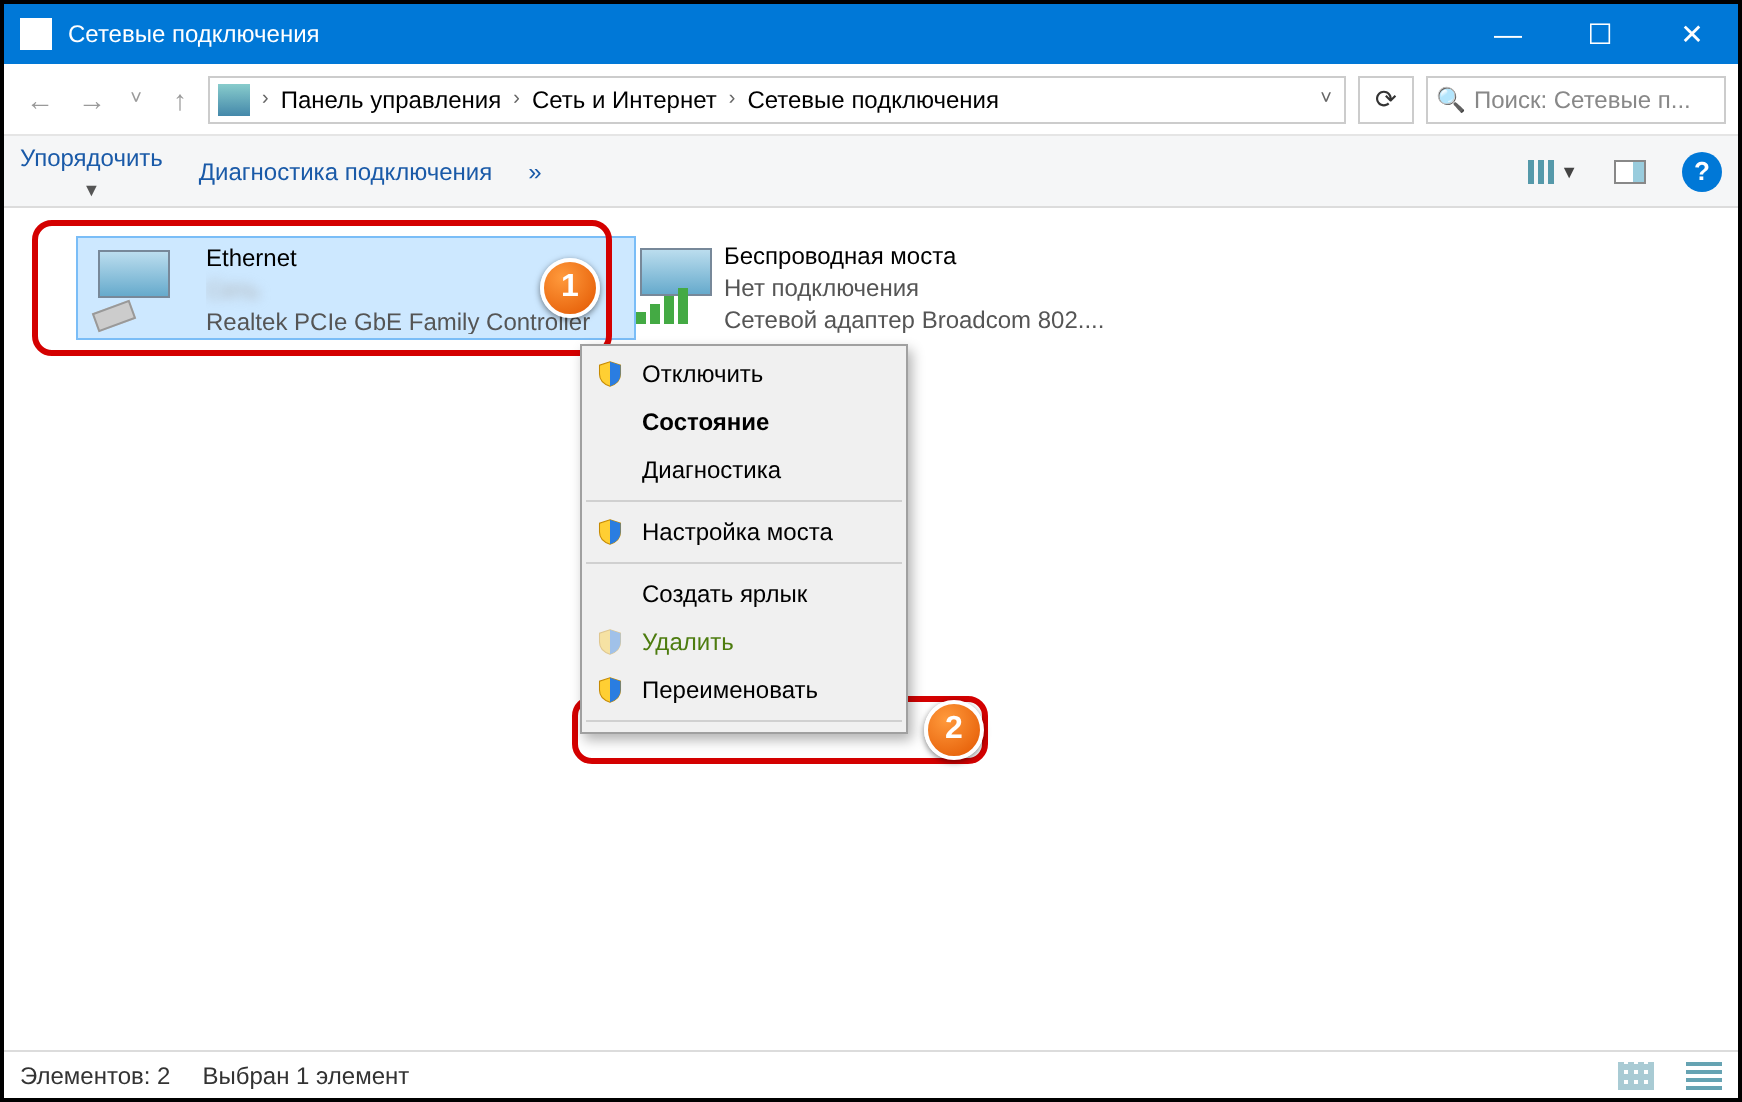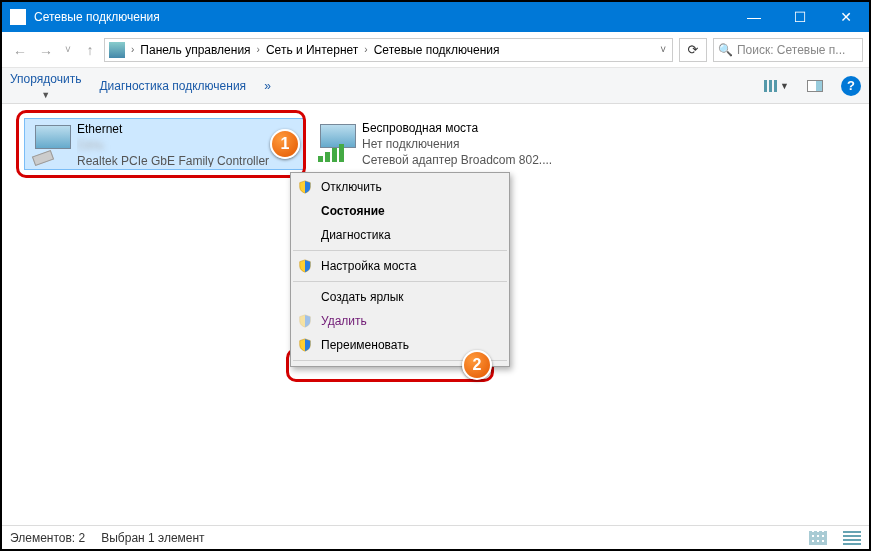--- a/index.html
+++ b/index.html
@@ -43,23 +43,23 @@
 .conn .cicon .bars span { width: 5px; background: #4a4; display: inline-block; }
 .conn .txt { font-size: 12px; color: #555; line-height: 16px; overflow: hidden; }
 .conn .txt .name { color: #000; }
 .conn .txt .blur { filter: blur(3px); color: #aaa; }
 
 
 .hl { position: absolute; border: 3px solid #d40000; border-radius: 10px; pointer-events: none; }
 .badge { position: absolute; width: 30px; height: 30px; border-radius: 50%; background: radial-gradient(circle at 35% 30%, #ff9a3c, #e25600); border: 2px solid #fff; box-shadow: 0 1px 3px rgba(0,0,0,.5); color: #fff; font-weight: bold; font-size: 16px; display: flex; align-items: center; justify-content: center; z-index: 50; }
 
 
-.ctxmenu { position: absolute; background: #f0f0f0; border: 1px solid #a0a0a0; box-shadow: 2px 3px 6px rgba(0,0,0,.3); font-size: 12px; padding: 2px 0; width: 220px; z-index: 20; }
+.ctxmenu { position: absolute; background: #f0f0f0; border: 1px solid #a0a0a0; box-shadow: 2px 3px 6px rgba(0,0,0,.3); font-size: 12px; padding: 2px 0; width: 164px; z-index: 20; }
 .ctxmenu .row { height: 24px; display: flex; align-items: center; padding: 0 10px 0 6px; gap: 8px; color: #000; }
-.ctxmenu .row.disabled { color: #701a75; }
+.ctxmenu .row.disabled { color: #4d7c0f; }
 .ctxmenu .row.bold { font-weight: bold; }
 .ctxmenu .sep { height: 1px; background: #d0d0d0; margin: 3px 2px; }
 .ctxmenu .shield { width: 16px; height: 16px; display: flex; align-items: center; justify-content: center; flex-shrink: 0; }
 .ctxmenu .shield svg { width: 14px; height: 14px; }
 .ctxmenu .noicon { width: 16px; flex-shrink: 0; }
 
 
 .status { position: absolute; left: 0; right: 0; bottom: 0; height: 24px; border-top: 1px solid #dcdcdc; background: #fff; display: flex; align-items: center; font-size: 12px; color: #333; padding: 0 8px; gap: 16px; }
 .status .spacer { flex: 1; }
 .status .vicon { width: 18px; height: 14px; display: inline-block; }
@@ -115,21 +115,21 @@
     <span style="font-size:9px">▼</span>
   </div>
   <div class="viewbtn">
     <span style="display:inline-block;width:16px;height:12px;border:1px solid #888;background:linear-gradient(90deg,#fff 60%,#9cd 60%)"></span>
   </div>
   <div class="helpbtn">?</div>
 </div>
 
 <div class="content">
 
-  <div class="conn selected" style="left:22px; top:14px;">
+  <div class="conn selected" style="left:36px; top:14px;gap:12px;">
     <div class="cicon">
       <div class="mon"></div>
         <div class="plug"></div>
     </div>
     <div class="txt">
       <div class="name">Ethernet</div>
       <div class="blur">Сеть</div>
       <div>Realtek PCIe GbE Family Controller</div>
     </div>
   </div>

